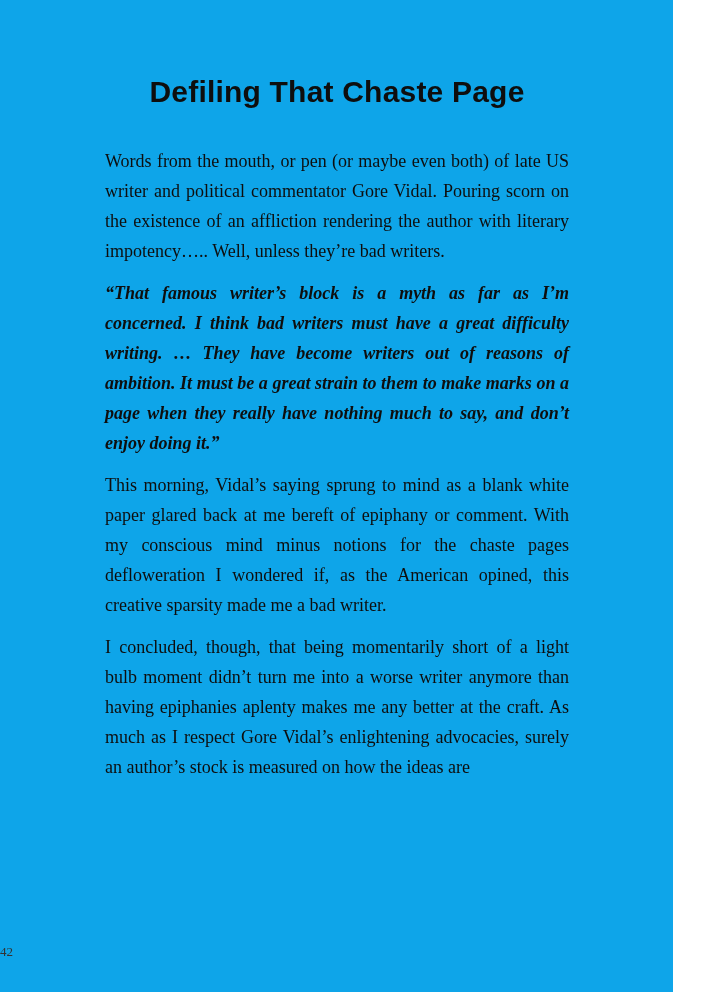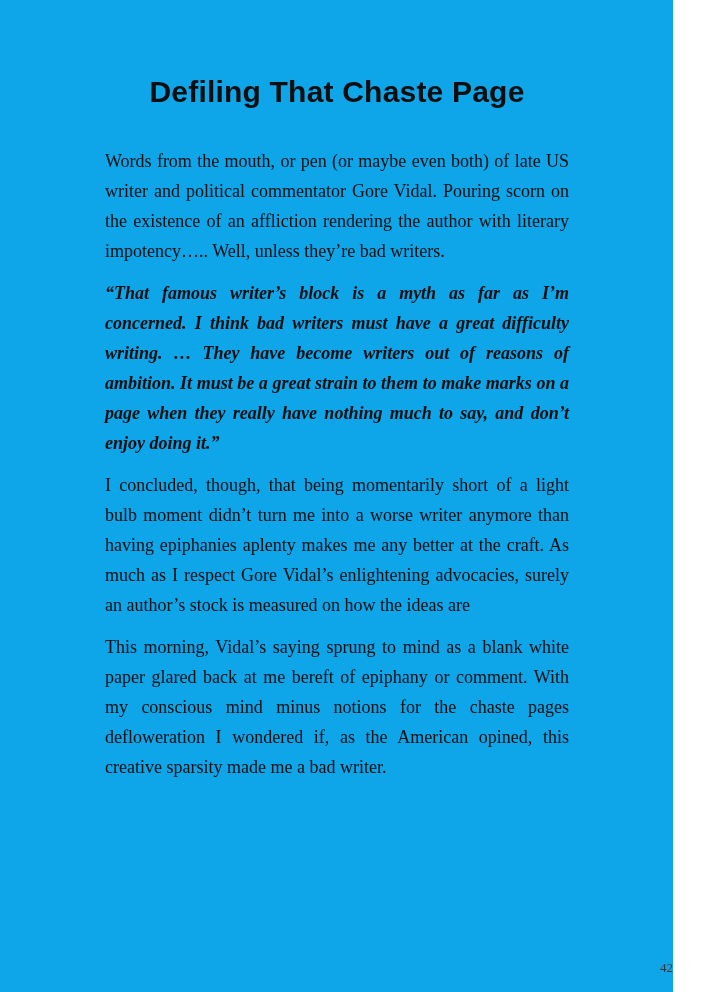--- a/index.html
+++ b/index.html
@@ -36,39 +36,39 @@
     text-align: justify;
     margin: 0 0 12px 0;
     color: #0e0e0e;
   }
   .para.quote {
     font-weight: 700;
     font-style: italic;
   }
   .page-number {
     position: absolute;
-    bottom: 16px;
+    bottom: 32px;
     left: 0;
     width: 100%;
-    text-align: right;
+    text-align: left;
     font-size: 13px;
     color: #333333;
     font-family: "Liberation Serif", serif;
   }
 </style>
 </head>
 <body>
 
 <div class="page">
   <div class="content">
     <h1 class="title">Defiling That Chaste Page</h1>
 
     <p class="para">Words from the mouth, or pen (or maybe even both) of late US writer and political commentator Gore Vidal. Pouring scorn on the existence of an affliction rendering the author with literary impotency….. Well, unless they’re bad writers.</p>
 
     <p class="para quote">“That famous writer’s block is a myth as far as I’m concerned. I think bad writers must have a great difficulty writing. … They have become writers out of reasons of ambition. It must be a great strain to them to make marks on a page when they really have nothing much to say, and don’t enjoy doing it.”</p>
 
+    <p class="para">This morning, Vidal’s saying sprung to mind as a blank white paper glared back at me bereft of epiphany or comment. With my conscious mind minus notions for the chaste pages defloweration I wondered if, as the American opined, this creative sparsity made me a bad writer.</p>
+
     <p class="para">I concluded, though, that being momentarily short of a light bulb moment didn’t turn me into a worse writer anymore than having epiphanies aplenty makes me any better at the craft. As much as I respect Gore Vidal’s enlightening advocacies, surely an author’s stock is measured on how the ideas are</p>
-
-    <p class="para">This morning, Vidal’s saying sprung to mind as a blank white paper glared back at me bereft of epiphany or comment. With my conscious mind minus notions for the chaste pages defloweration I wondered if, as the American opined, this creative sparsity made me a bad writer.</p>
   </div>
 
   <div class="page-number">42</div>
 </div>
 
 </body></html>

